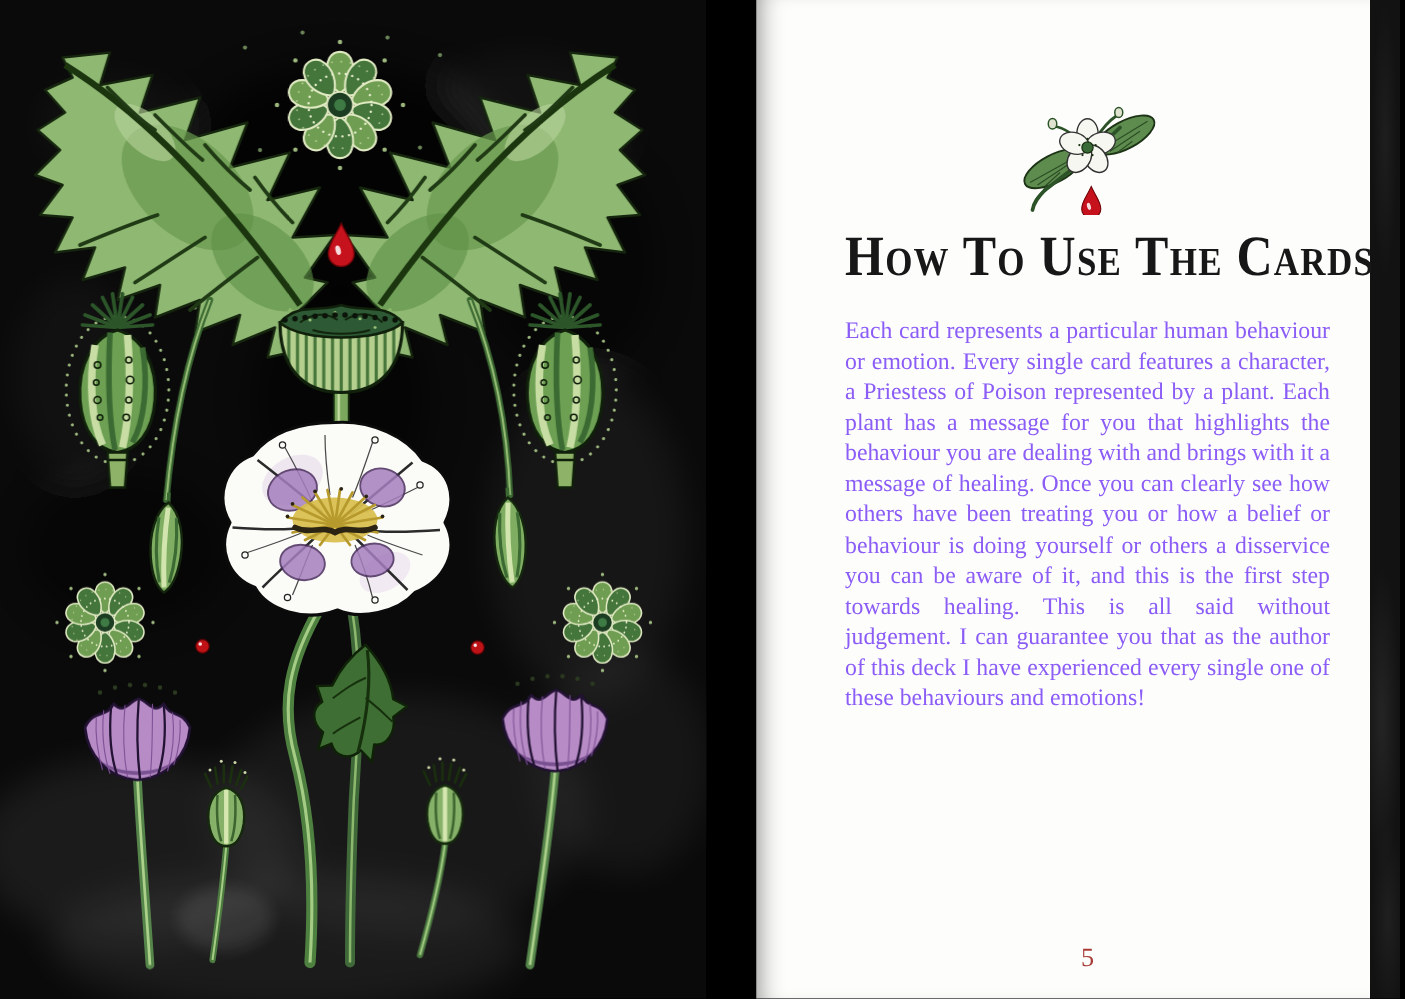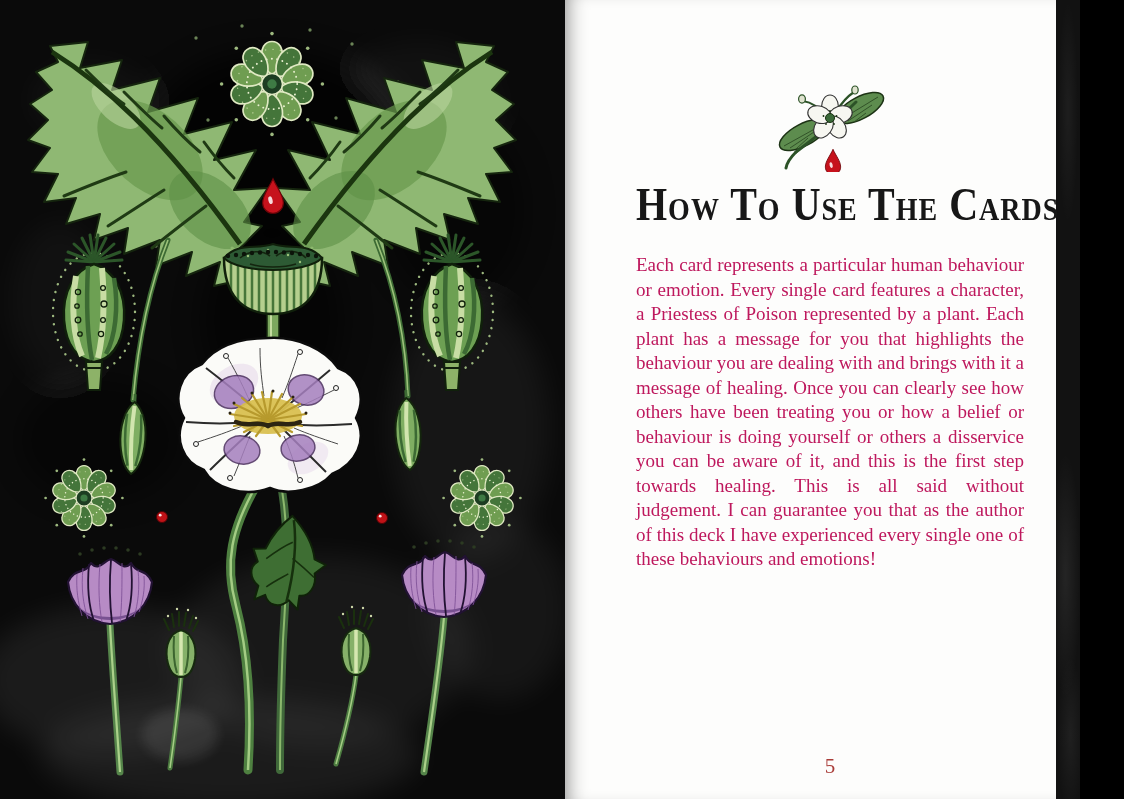--- a/index.html
+++ b/index.html
@@ -6,28 +6,29 @@
   .spread{
     width:1124px;height:799px;display:flex;position:relative;overflow:hidden;
     font-family:"Liberation Serif", serif;background:#000;
   }
   .page-left{width:565px;height:799px;flex:none;background:#0a0a0a;}
   .page-left svg{display:block;width:565px;height:799px;}
   .page-right{
     width:491px;height:799px;flex:none;background:#fdfdfc;position:relative;
     box-sizing:border-box;padding:0 32px 0 71px;
     box-shadow:inset 16px 0 20px -14px rgba(0,0,0,.45);
+    margin-left:40px;
   }
   .ornament{margin:70px auto 0;width:150px;height:102px;}
   .chapter-title{
     margin:6px 0 0;text-align:center;font-variant:small-caps;font-weight:600;
     font-size:40px;letter-spacing:1px;color:#171717;white-space:nowrap;
     transform:scaleY(1.14);transform-origin:center top;
   }
-  .bodytext{margin-top:28px;font-size:19px;line-height:24.5px;text-align:justify;color:#be185d;}
+  .bodytext{margin-top:28px;font-size:19px;line-height:24.5px;text-align:justify;color:#8b5cf6;}
   .bodytext p{margin:0;}
   .bodytext p.indent{text-indent:27px;}
   .pagenum{position:absolute;bottom:20px;left:71px;right:32px;text-align:center;font-size:21px;}
   .edge-strip{
     width:24px;height:799px;flex:none;
     background:
       radial-gradient(60% 20% at 50% 14%, rgba(255,255,255,0.05), transparent 70%),
       radial-gradient(90% 22% at 40% 72%, rgba(255,255,255,0.08), transparent 70%),
       radial-gradient(80% 14% at 60% 92%, rgba(255,255,255,0.06), transparent 70%),
       #121212;

